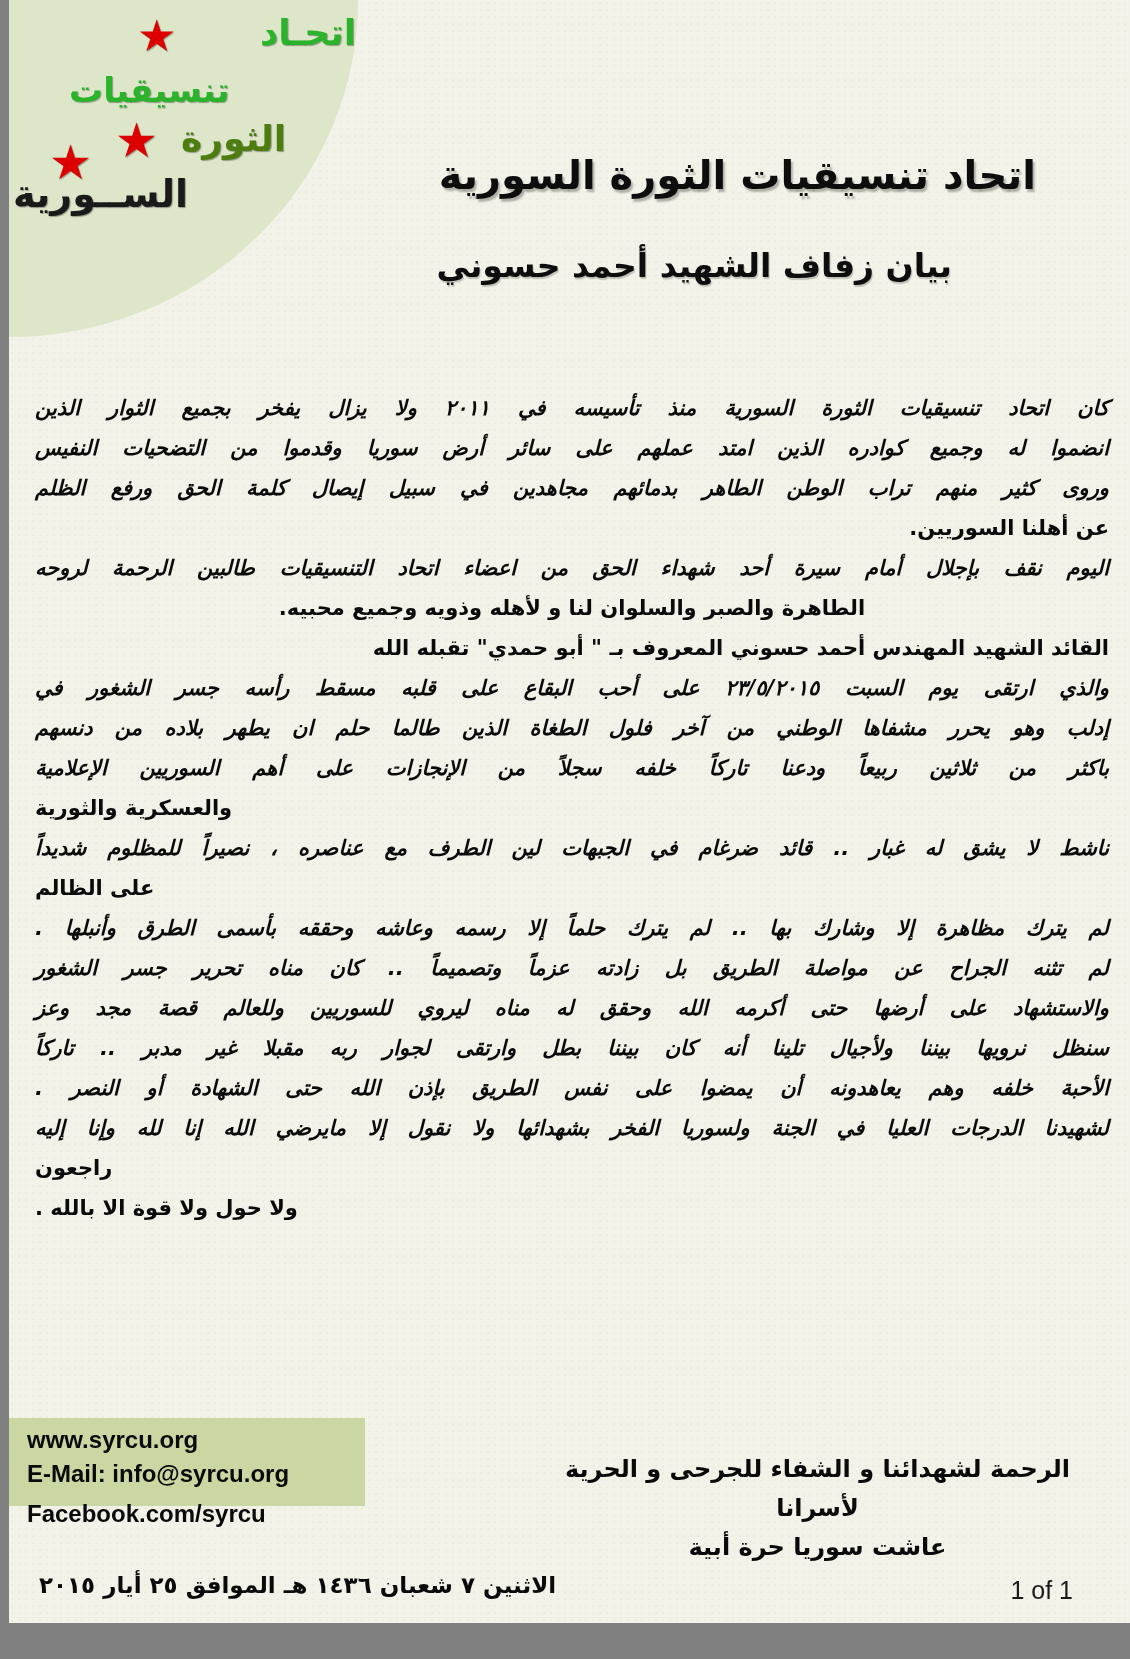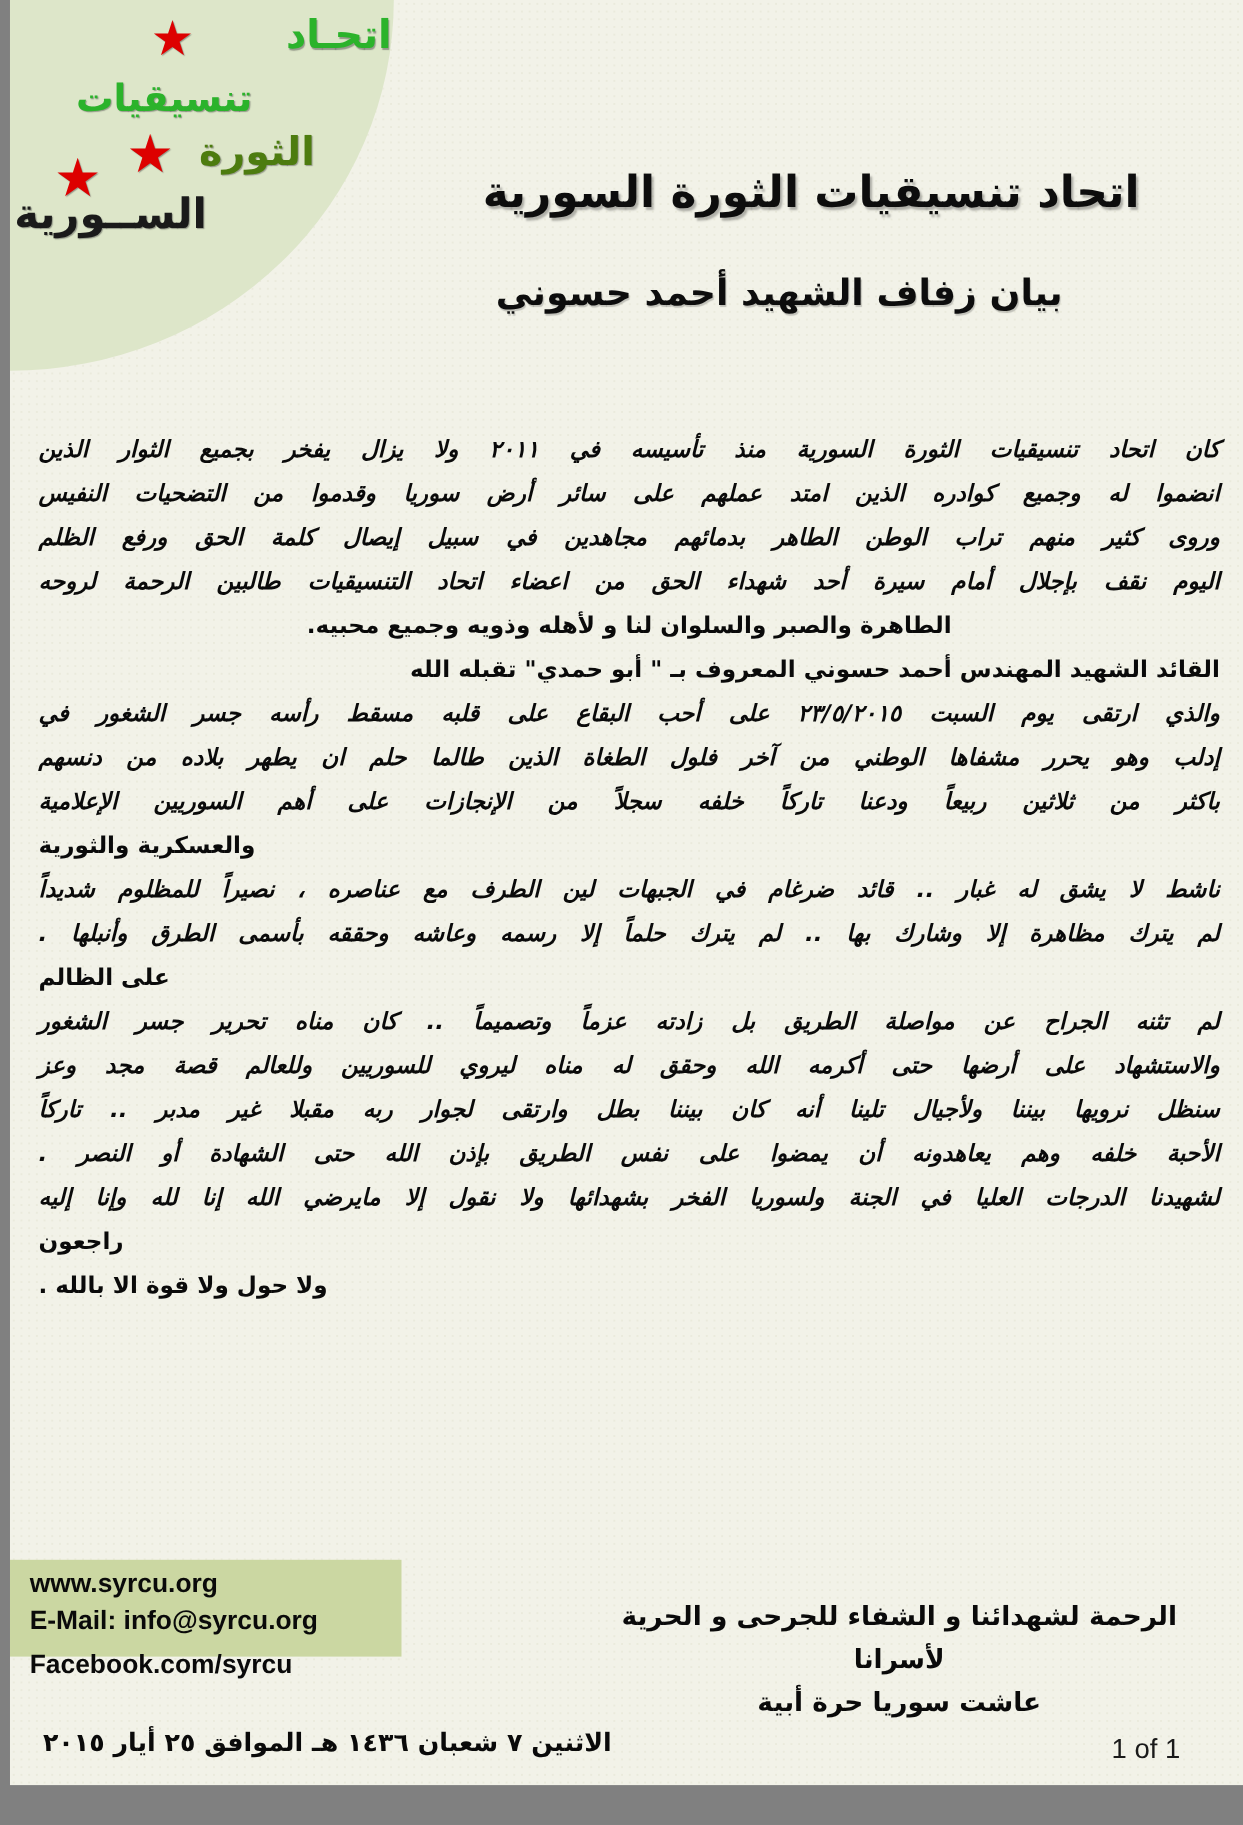--- a/index.html
+++ b/index.html
@@ -23,21 +23,21 @@
   .lg-w2{top:70px;left:60px;font-size:34px;color:#2bb32b;}
   .lg-w3{top:118px;left:172px;font-size:36px;color:#4d7c0f;}
   .lg-s2{top:112px;left:106px;font-size:48px;color:#dd0000;text-shadow:none;}
   .lg-s3{top:134px;left:40px;font-size:48px;color:#dd0000;text-shadow:none;}
   .lg-w4{top:172px;left:4px;font-size:38px;color:#1a1a1a;}
 
   
   .doc-title{position:absolute;top:152px;right:94px;margin:0;direction:rtl;
              font-size:40px;font-weight:bold;color:#0d0d0d;
              text-shadow:2px 3px 2px rgba(0,0,0,.28);white-space:nowrap;}
-  .doc-subtitle{position:absolute;top:246px;right:164px;margin:0;direction:rtl;
+  .doc-subtitle{position:absolute;top:246px;right:178px;margin:0;direction:rtl;
              font-size:33px;font-weight:bold;color:#0d0d0d;
              text-shadow:1px 2px 1px rgba(0,0,0,.2);white-space:nowrap;}
 
   
   .body-text{position:absolute;left:26px;right:21px;top:388px;direction:rtl;color:#0a0a0a;}
   .bline{height:40px;line-height:40px;font-size:21px;font-weight:bold;}
   .bline.full{text-align:justify;text-align-last:justify;font-style:italic;}
   .bline.right{text-align:right;}
   .bline.left{text-align:left;}
   .bline.center{text-align:center;}
@@ -74,30 +74,31 @@
       <span class="lg-w4">الســورية</span>
     </div>
 
     <h1 class="doc-title" dir="rtl">اتحاد تنسيقيات الثورة السورية</h1>
     <h2 class="doc-subtitle" dir="rtl">بيان  زفاف الشهيد أحمد حسوني</h2>
 
     <div class="body-text" dir="rtl">
         <div class="bline full">كان اتحاد تنسيقيات الثورة السورية منذ تأسيسه في ٢٠١١ ولا يزال يفخر بجميع الثوار الذين</div>
         <div class="bline full">انضموا له وجميع كوادره الذين امتد عملهم على سائر أرض سوريا وقدموا من التضحيات النفيس</div>
         <div class="bline full">وروى كثير منهم تراب الوطن الطاهر بدمائهم مجاهدين في سبيل إيصال كلمة الحق ورفع الظلم</div>
+        <div class="bline right">عن أهلنا السوريين.</div>
         <div class="bline full">اليوم نقف بإجلال أمام سيرة أحد شهداء الحق من اعضاء اتحاد التنسيقيات طالبين الرحمة لروحه</div>
         <div class="bline center">الطاهرة والصبر والسلوان لنا و لأهله وذويه وجميع محبيه.</div>
         <div class="bline right">القائد الشهيد المهندس أحمد حسوني المعروف بـ " أبو حمدي" تقبله الله</div>
         <div class="bline full">والذي ارتقى يوم السبت ٢٣/٥/٢٠١٥ على أحب البقاع على قلبه مسقط رأسه جسر الشغور في</div>
         <div class="bline full">إدلب وهو يحرر مشفاها الوطني من آخر فلول الطغاة الذين طالما حلم ان يطهر بلاده من دنسهم</div>
         <div class="bline full">باكثر من ثلاثين ربيعاً ودعنا تاركاً خلفه سجلاً من الإنجازات على أهم السوريين الإعلامية</div>
         <div class="bline left">والعسكرية والثورية</div>
         <div class="bline full">ناشط لا يشق له غبار .. قائد ضرغام في الجبهات لين الطرف مع عناصره ، نصيراً للمظلوم شديداً</div>
+        <div class="bline left">على الظالم</div>
         <div class="bline full">لم يترك مظاهرة إلا وشارك بها .. لم يترك حلماً إلا رسمه وعاشه وحققه بأسمى الطرق وأنبلها .</div>
-        <div class="bline left">على الظالم</div>
         <div class="bline full">لم تثنه الجراح عن مواصلة الطريق بل زادته عزماً وتصميماً .. كان مناه تحرير جسر الشغور</div>
         <div class="bline full">والاستشهاد على أرضها حتى أكرمه الله وحقق له مناه ليروي للسوريين وللعالم قصة مجد وعز</div>
         <div class="bline full">سنظل نرويها بيننا ولأجيال تلينا أنه كان بيننا بطل وارتقى لجوار ربه مقبلا غير مدبر .. تاركاً</div>
         <div class="bline full">الأحبة خلفه وهم يعاهدونه أن يمضوا على نفس الطريق بإذن الله حتى الشهادة أو النصر .</div>
         <div class="bline full">لشهيدنا الدرجات العليا في الجنة ولسوريا الفخر بشهدائها ولا نقول إلا مايرضي الله إنا لله وإنا إليه</div>
         <div class="bline left">راجعون</div>
         <div class="bline left">ولا حول ولا قوة الا بالله .</div>
       </div>
 
     <div class="contact-box">

